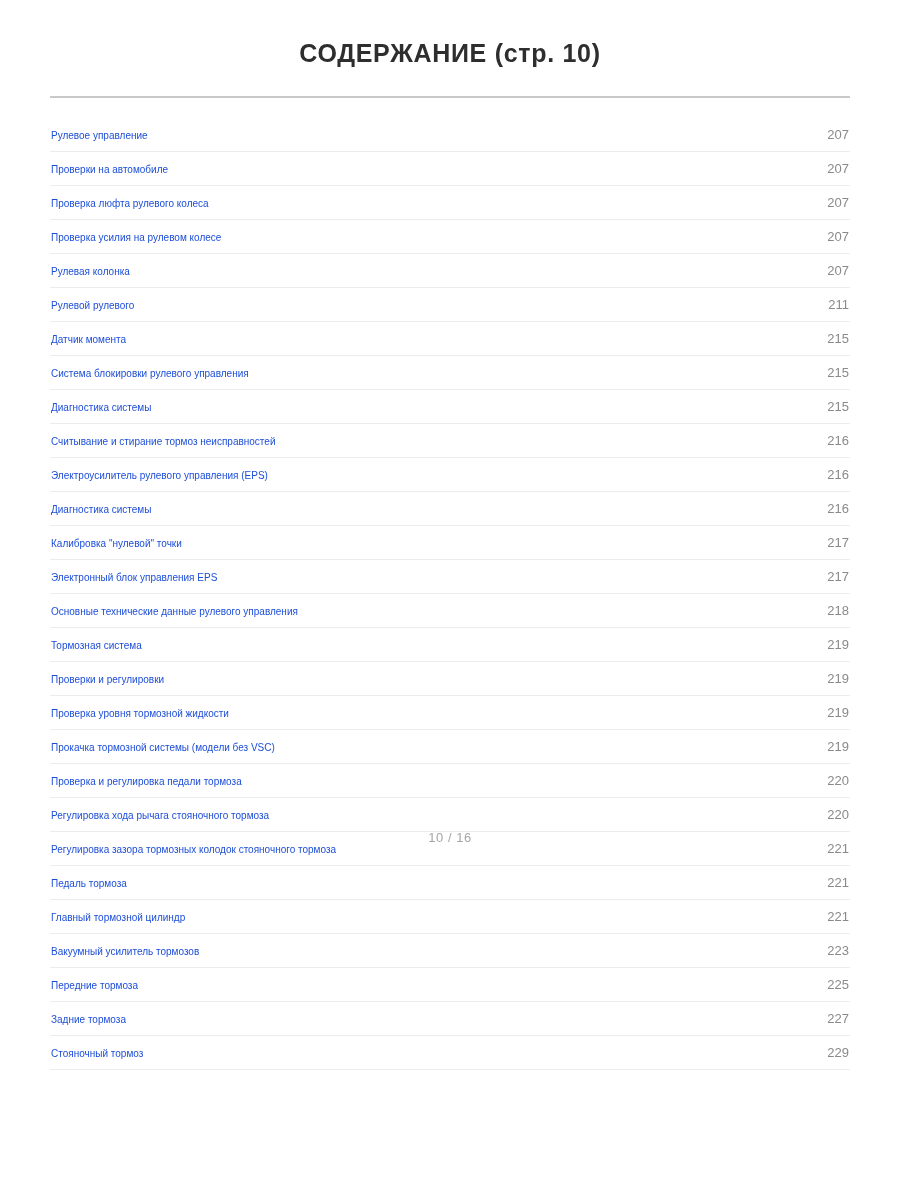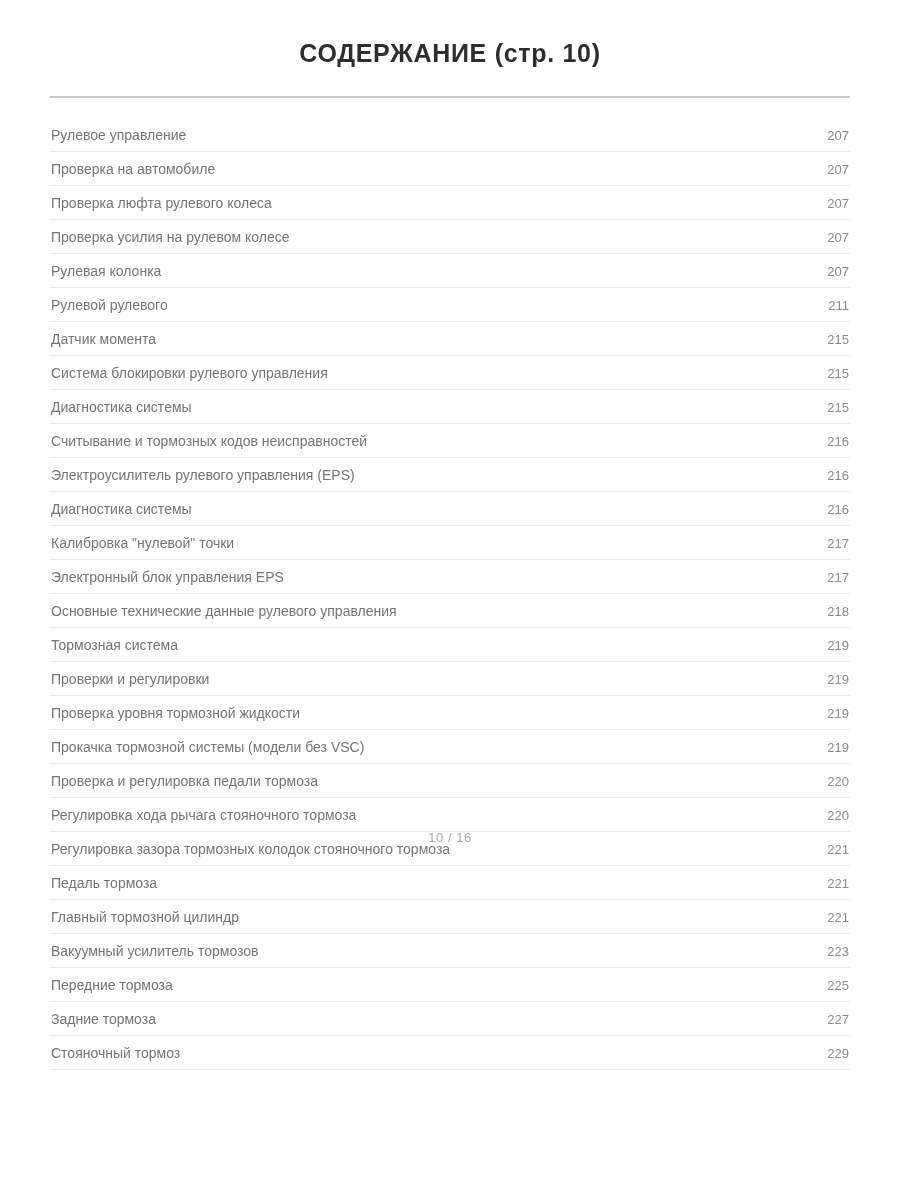--- a/index.html
+++ b/index.html
@@ -62,23 +62,23 @@
     box-sizing: border-box;
     border-bottom: 1px solid #ededed;
     padding: 0 1px;
   }
 
   .toc-row:last-child {
     border-bottom: 1px solid #ededed;
   }
 
   .toc-label {
-    font-size: 14px;
+    font-size: 10px;
     line-height: 34px;
-    color: #737373;
+    color: #1d4ed8;
     white-space: nowrap;
     overflow: hidden;
     text-overflow: ellipsis;
     padding-right: 16px;
   }
 
   .toc-page {
     font-size: 13px;
     line-height: 34px;
     color: #8a8a8a;
@@ -112,21 +112,21 @@
     <div class="header-rule"></div>
   </header>
 
   <main class="toc" id="toc-list">
 
   <div class="toc-row">
         <span class="toc-label">Рулевое управление</span>
         <span class="toc-page">207</span>
       </div>
       <div class="toc-row">
-        <span class="toc-label">Проверка на автомобиле</span>
+        <span class="toc-label">Проверки на автомобиле</span>
         <span class="toc-page">207</span>
       </div>
       <div class="toc-row">
         <span class="toc-label">Проверка люфта рулевого колеса</span>
         <span class="toc-page">207</span>
       </div>
       <div class="toc-row">
         <span class="toc-label">Проверка усилия на рулевом колесе</span>
         <span class="toc-page">207</span>
       </div>
@@ -144,21 +144,21 @@
       </div>
       <div class="toc-row">
         <span class="toc-label">Система блокировки рулевого управления</span>
         <span class="toc-page">215</span>
       </div>
       <div class="toc-row">
         <span class="toc-label">Диагностика системы</span>
         <span class="toc-page">215</span>
       </div>
       <div class="toc-row">
-        <span class="toc-label">Считывание и тормозных кодов неисправностей</span>
+        <span class="toc-label">Считывание и стирание тормоз неисправностей</span>
         <span class="toc-page">216</span>
       </div>
       <div class="toc-row">
         <span class="toc-label">Электроусилитель рулевого управления (EPS)</span>
         <span class="toc-page">216</span>
       </div>
       <div class="toc-row">
         <span class="toc-label">Диагностика системы</span>
         <span class="toc-page">216</span>
       </div>

